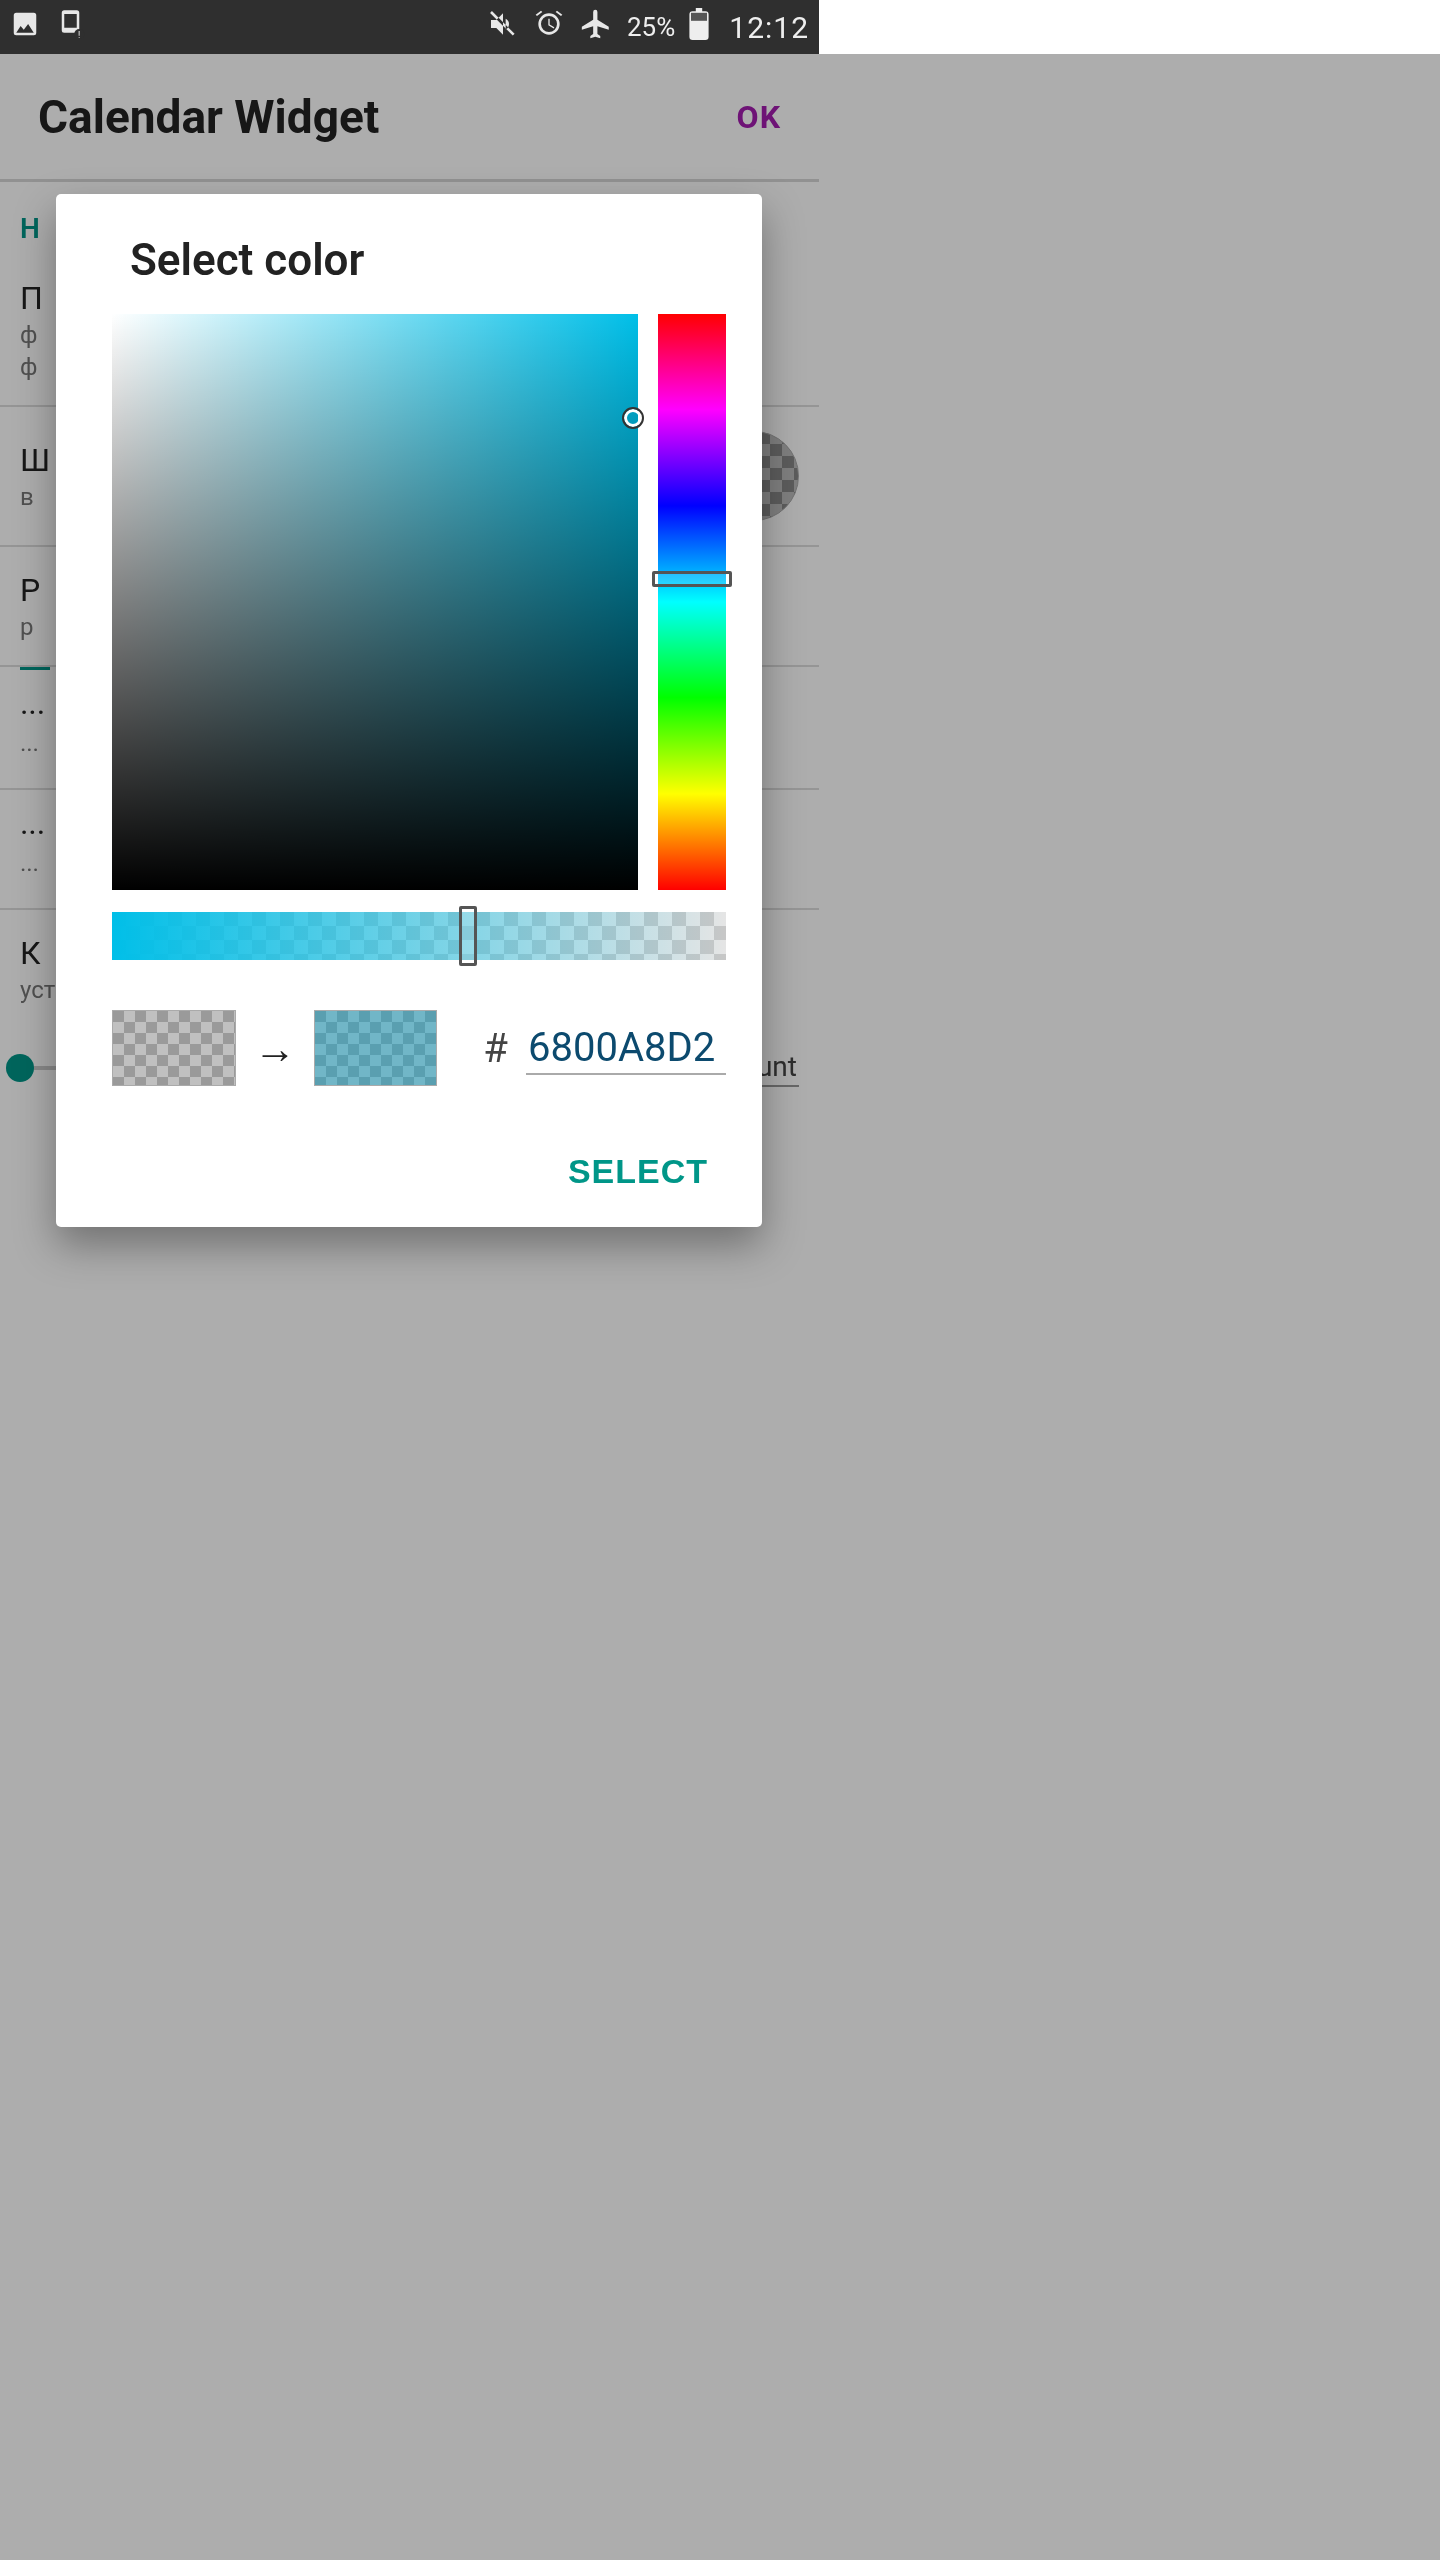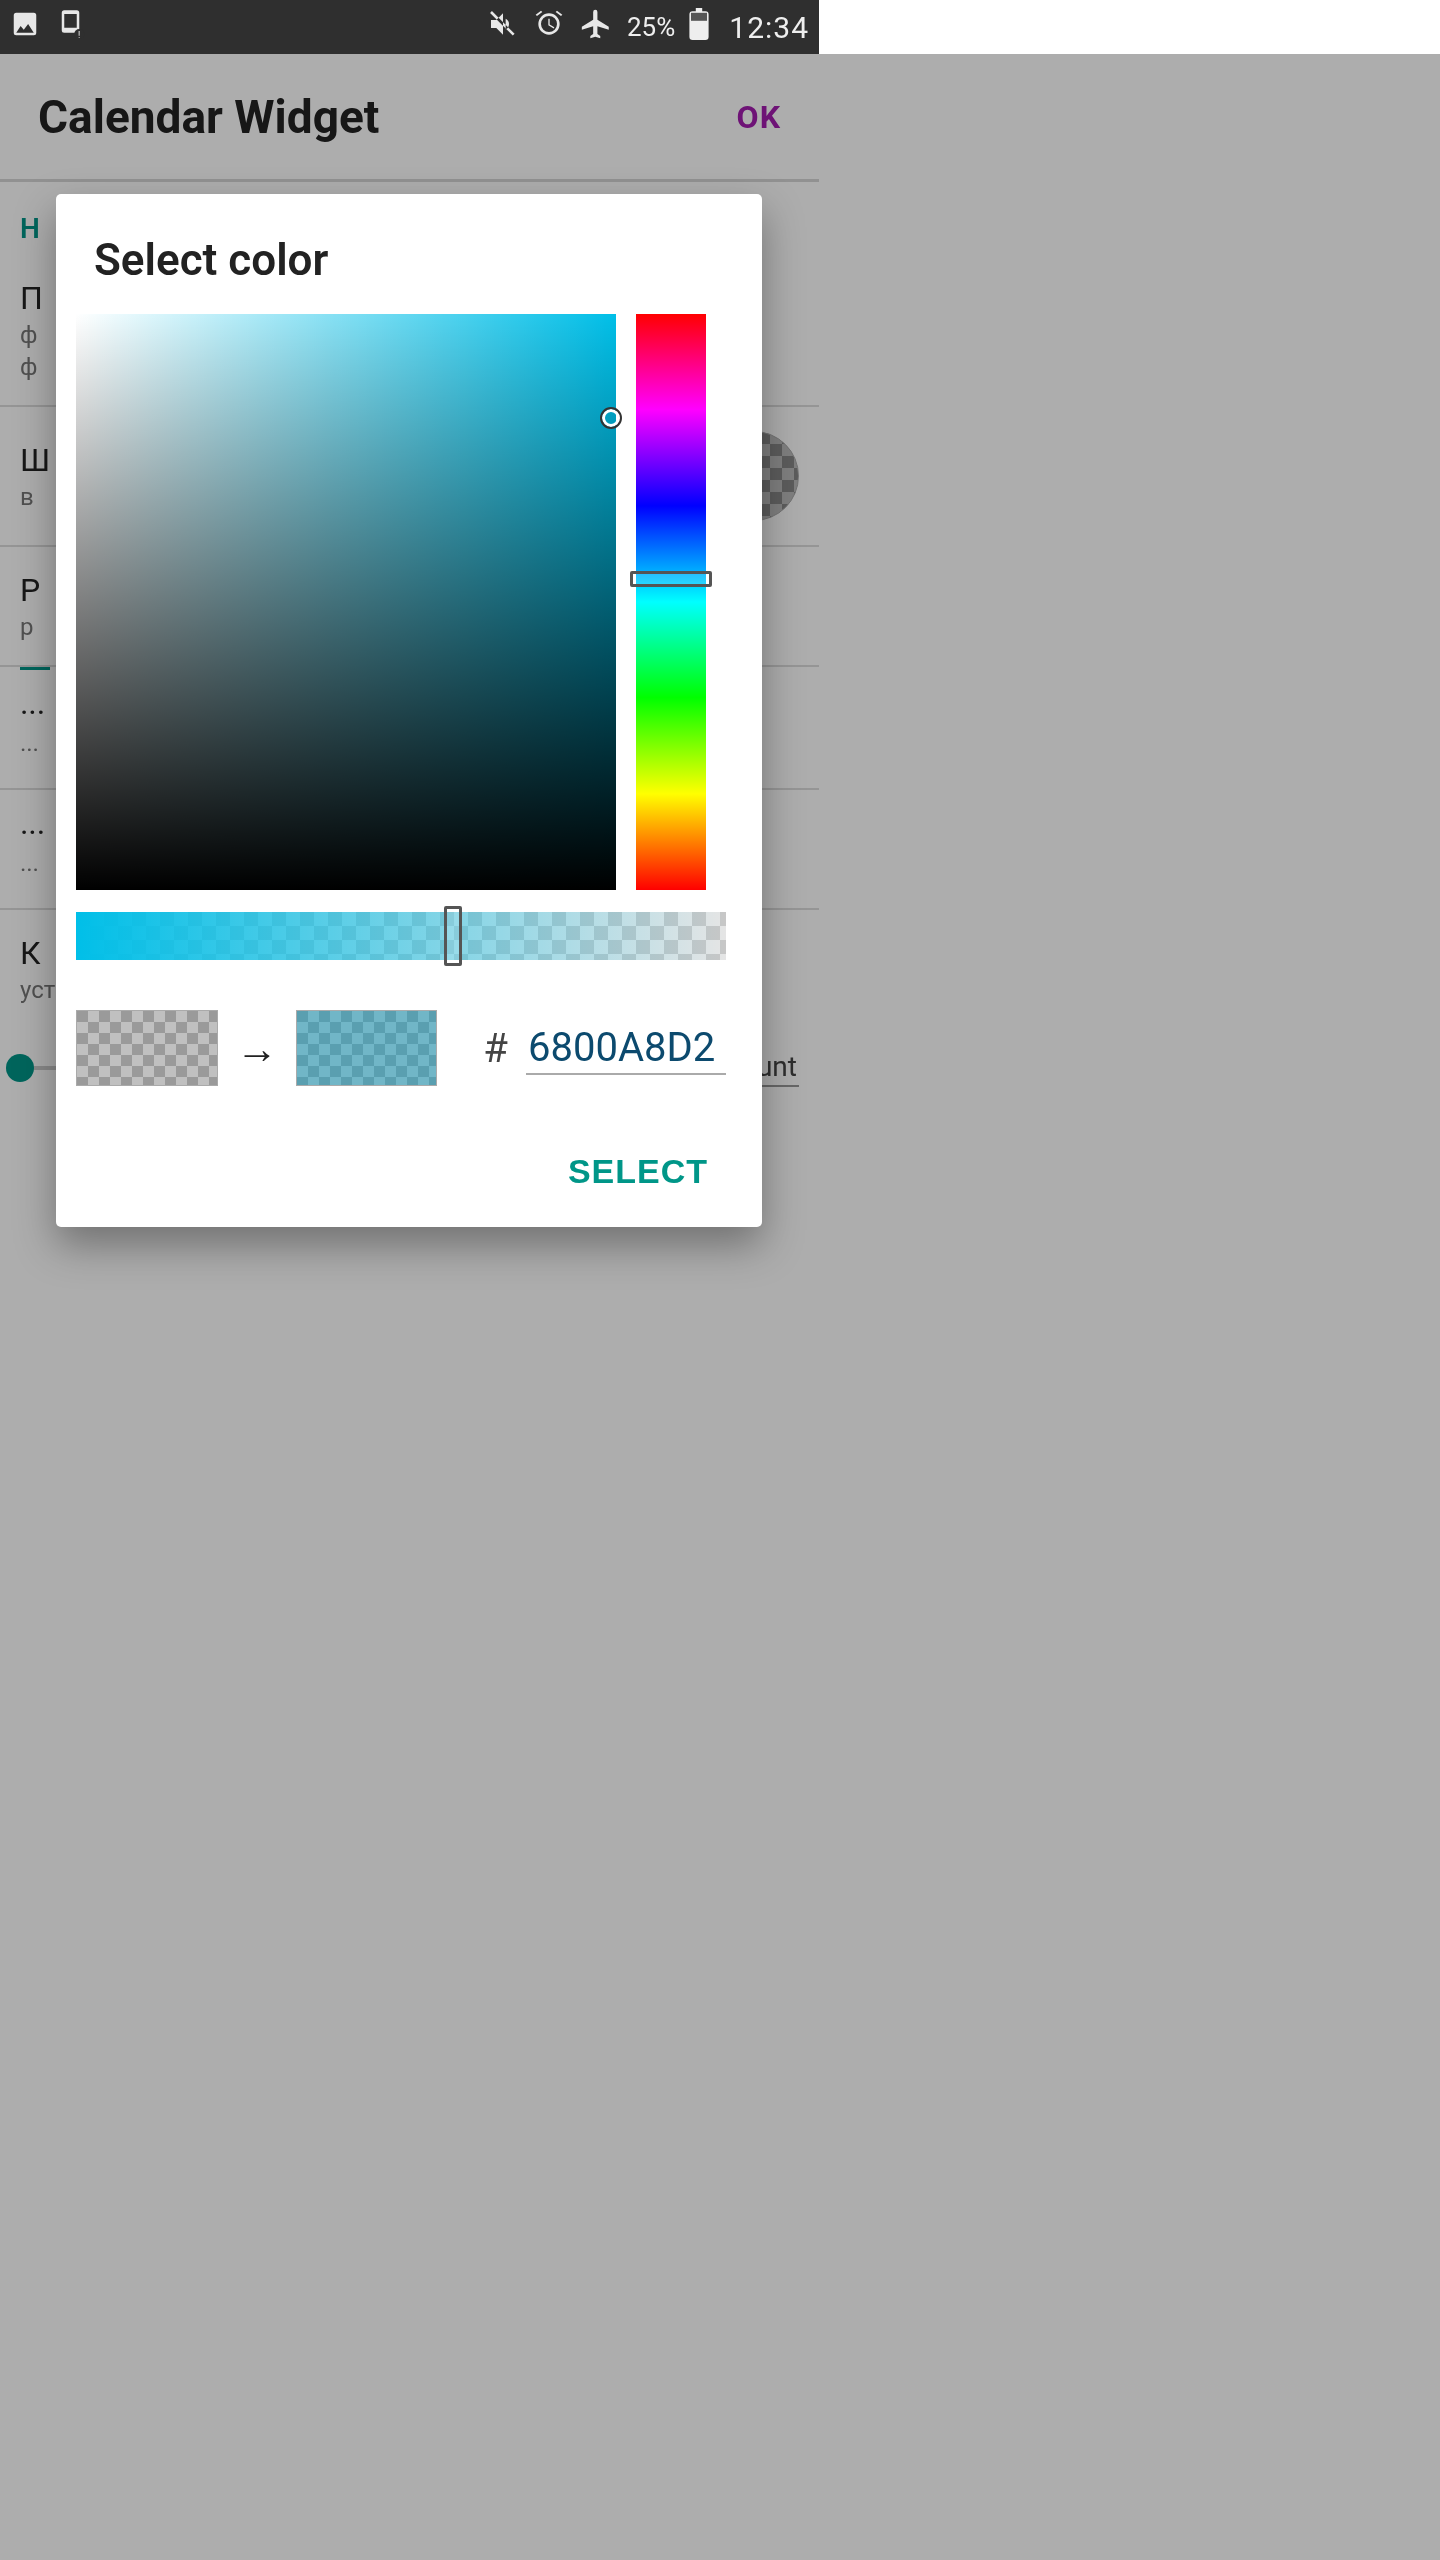--- a/index.html
+++ b/index.html
@@ -27,21 +27,21 @@
   .swatch-circle { width: 90px; height: 90px; border-radius: 50%; background-image: repeating-conic-gradient(#bbb 0 25%, #888 0 50%); background-size: 24px 24px; margin-left:auto; border:1px solid #aaa;}
   .slider-row { display: flex; align-items: center; padding: 20px 20px 0 20px; }
   .slider-track { flex: 0 0 370px; height: 4px; background: #ccc; position: relative; }
   .slider-thumb { position: absolute; left: 0; top: 50%; width: 28px; height: 28px; background: #009688; border-radius: 50%; transform: translate(-50%, -50%); }
   .slider-val { margin-left: auto; font-size: 28px; color: #444; border-bottom: 2px solid #999; padding: 2px 2px; }
 
   
   .scrim { position: absolute; inset: 54px 0 0 0; background: rgba(0,0,0,0.32); }
 
   
-  .dialog { position: absolute; left: 56px; top: 194px; width: 706px; background: #fff; border-radius: 5px; box-shadow: 0 18px 40px rgba(0,0,0,0.35); padding: 40px 36px 26px 20px; }
+  .dialog { position: absolute; left: 56px; top: 194px; width: 706px; background: #fff; border-radius: 5px; box-shadow: 0 18px 40px rgba(0,0,0,0.35); padding: 40px 36px 26px 56px; }
   .dialog-title { font-size: 44px; font-weight: 600; color: #222; margin-bottom: 28px; padding-left: 18px; }
 
   .picker-row { display: flex; gap: 20px; }
   
   .sv-panel { position: relative; width: 540px; height: 576px; }
   .sv-hue { position: absolute; inset: 0; background: #00bfe8; }
   .sv-white { position: absolute; inset: 0; background: linear-gradient(to right, #fff, rgba(255,255,255,0)); }
   .sv-black { position: absolute; inset: 0; background: linear-gradient(to bottom, rgba(0,0,0,0), #000); }
   .sv-cursor { position: absolute; width: 18px; height: 18px; border: 3px solid #fff; outline: 2px solid #333; border-radius: 50%; transform: translate(-50%, -50%); left: 99%; top: 18%; }
 
@@ -101,21 +101,21 @@
           <path d="M21 16v-2l-8-5V3.5a1.5 1.5 0 0 0-3 0V9l-8 5v2l8-2.5V19l-2 1.5V22l3.5-1 3.5 1v-1.5L13 19v-5.5l8 2.5z"></path>
         </svg>
     </span>
     <span class="battery-pct">25%</span>
     <span>
       <svg width="20" height="32" viewBox="0 0 12 20">
           <path d="M4 0h4v2h2a2 2 0 0 1 2 2v14a2 2 0 0 1-2 2H2a2 2 0 0 1-2-2V4a2 2 0 0 1 2-2h2V0z" fill="#eee"></path>
           <rect x="1" y="3" width="10" height="5" fill="#555"></rect>
         </svg>
     </span>
-    <span class="clock">12:34</span>
+    <span class="clock">12:12</span>
   </div>
 </div>
 
 <div class="app-header">
   <div class="app-title">Calendar Widget</div>
   <div class="app-ok">OK</div>
 </div>
 
 <div class="settings">
   <div class="section-label">Н</div>

